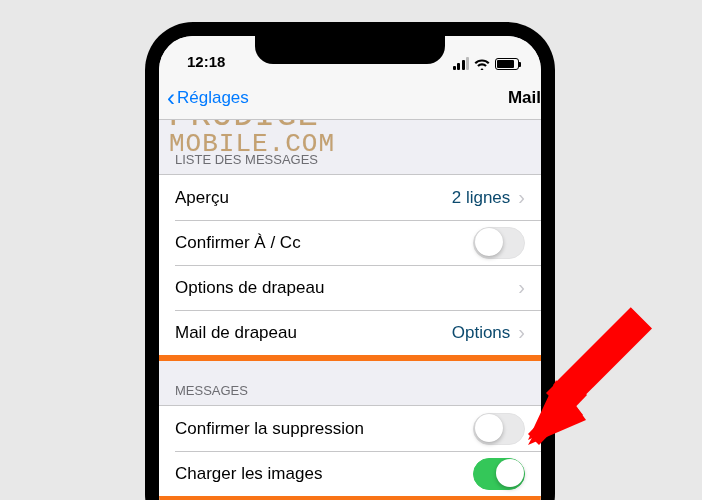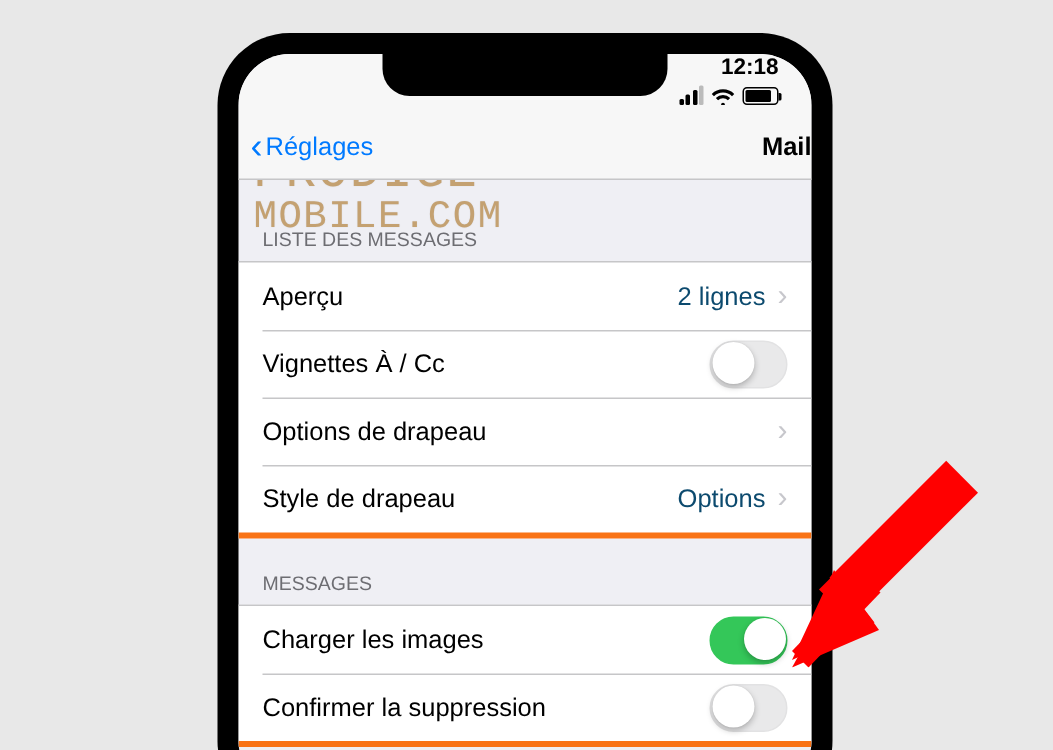--- a/index.html
+++ b/index.html
@@ -45,21 +45,20 @@
     height: 40px;
     background: #f7f7f7;
     display: flex;
     align-items: flex-end;
     justify-content: space-between;
     padding: 0 22px 4px 28px;
     font-size: 15px;
     font-weight: 600;
     position: relative;
     z-index: 10;
-    flex-direction: column;
   }
   .status-left { padding-bottom: 2px; }
   .status-right {
     display: flex;
     align-items: center;
     gap: 5px;
     padding-bottom: 2px;
   }
   .signal {
     display: flex;
@@ -146,21 +145,21 @@
   .sect-header {
     padding: 22px 16px 7px;
     font-size: 13px;
     color: #6d6d72;
     text-transform: uppercase;
   }
   .sect-header.first { padding-top: 32px; }
   .cell-group {
     background: #fff;
     border-top: 1px solid #c6c6c8;
-    border-bottom: 4px solid #f97316;
+    border-bottom: 6px solid #f97316;
   }
   .cell {
     min-height: 45px;
     display: flex;
     align-items: center;
     padding: 0 16px;
     font-size: 17px;
     color: #000;
     position: relative;
   }
@@ -250,52 +249,52 @@
     <div class="sect-header first">LISTE DES MESSAGES</div>
     <div class="cell-group">
 
       <div class="cell">
         <span class="label">Aperçu</span>
         <span class="detail">2 lignes</span>
         <span class="chevron-right">›</span>
       </div>
 
       <div class="cell">
-        <span class="label">Vignettes À / Cc</span>
+        <span class="label">Confirmer À / Cc</span>
         <div class="toggle">
             <div class="knob"></div>
           </div>
       </div>
 
       <div class="cell">
         <span class="label">Options de drapeau</span>
         <span class="chevron-right">›</span>
       </div>
 
       <div class="cell">
-        <span class="label">Style de drapeau</span>
+        <span class="label">Mail de drapeau</span>
         <span class="detail">Options</span>
         <span class="chevron-right">›</span>
       </div>
 
     </div>
 
     <div class="sect-header">MESSAGES</div>
     <div class="cell-group">
 
       <div class="cell">
+        <span class="label">Confirmer la suppression</span>
+        <div class="toggle">
+            <div class="knob"></div>
+          </div>
+      </div>
+
+      <div class="cell">
         <span class="label">Charger les images</span>
         <div class="toggle on">
-            <div class="knob"></div>
-          </div>
-      </div>
-
-      <div class="cell">
-        <span class="label">Confirmer la suppression</span>
-        <div class="toggle">
             <div class="knob"></div>
           </div>
       </div>
 
     </div>
 
   </div>
 </div>
 
 <svg class="arrow" width="130" height="160" viewBox="0 0 130 160">

